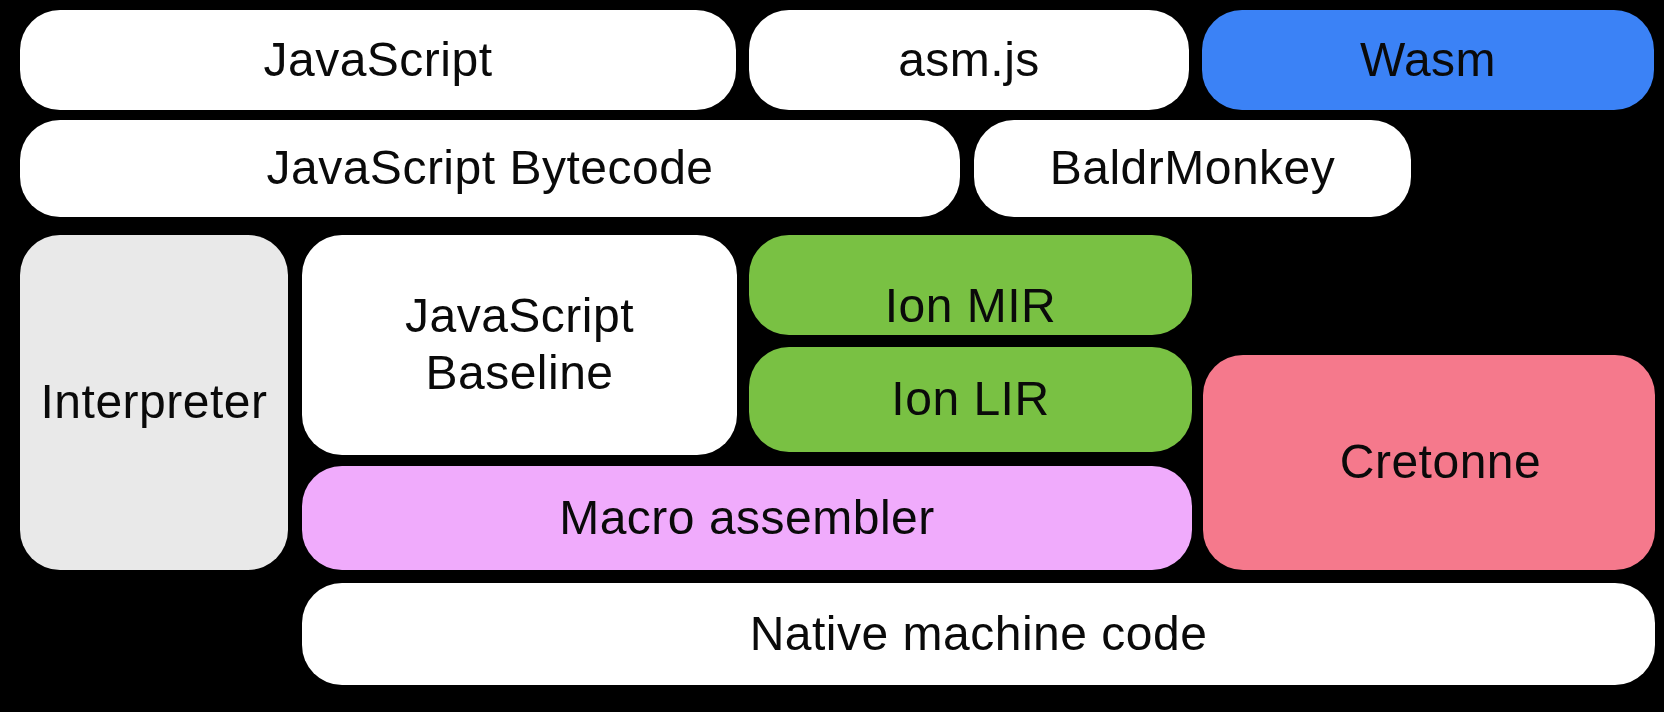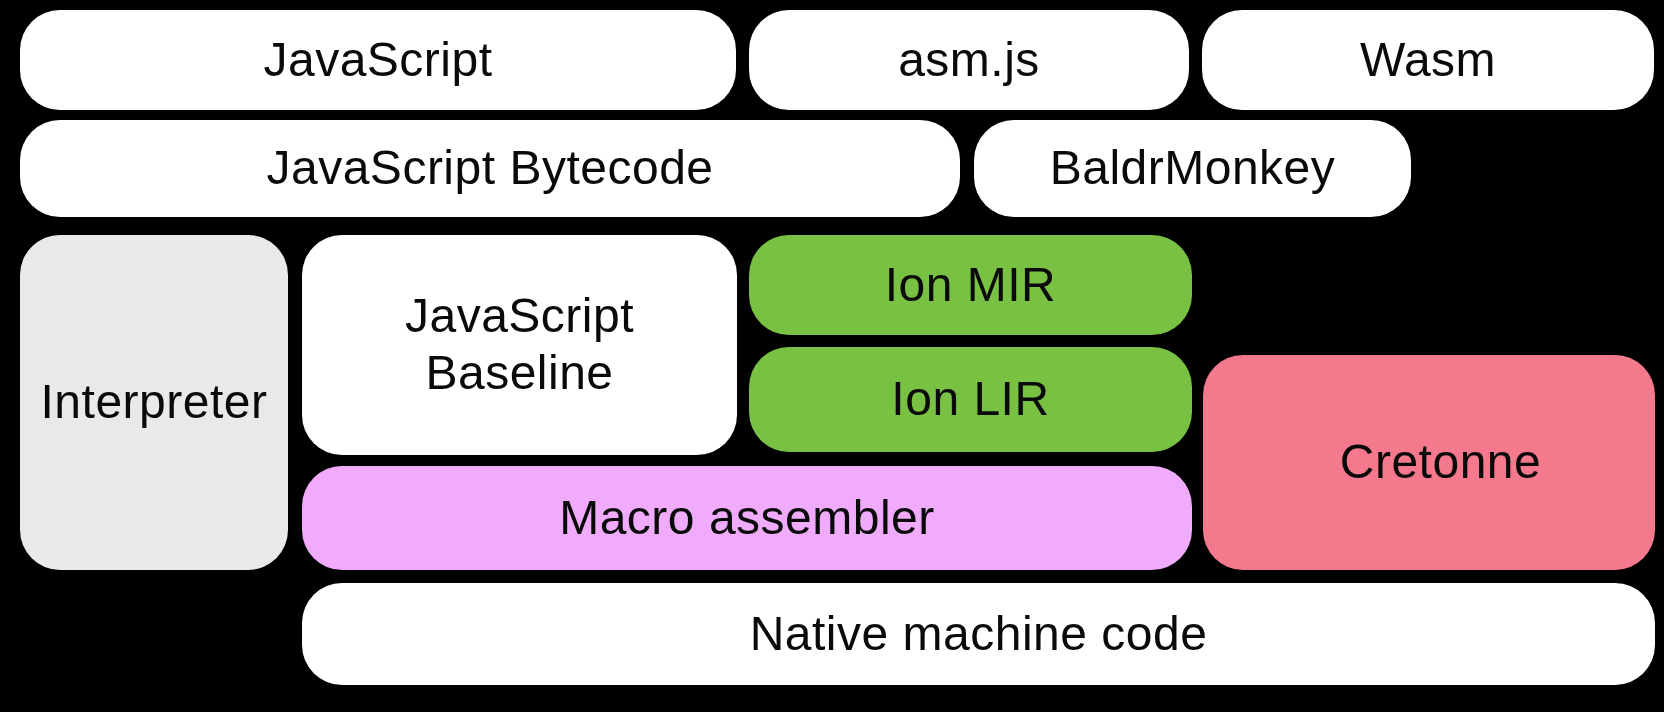--- a/index.html
+++ b/index.html
@@ -35,37 +35,37 @@
 </head>
 <body>
 
 <div class="canvas" id="diagram-canvas" style="width: 1664px; height: 695px; background: rgb(0, 0, 0);">
     <div class="node" style="left: 20px; top: 10px; width: 716px; height: 100px; background: rgb(255, 255, 255);">
       <span class="label" style="color: rgb(10, 10, 10);">JavaScript</span>
     </div>
     <div class="node" style="left: 749px; top: 10px; width: 440px; height: 100px; background: rgb(255, 255, 255);">
       <span class="label" style="color: rgb(10, 10, 10);">asm.js</span>
     </div>
-    <div class="node" style="left: 1202px; top: 10px; width: 452px; height: 100px; background: #ffffff;">
+    <div class="node" style="left: 1202px; top: 10px; width: 452px; height: 100px; background: #3b82f6;">
       <span class="label" style="color: rgb(10, 10, 10);">Wasm</span>
     </div>
     <div class="node" style="left: 20px; top: 120px; width: 940px; height: 97px; background: rgb(255, 255, 255);">
       <span class="label" style="color: rgb(10, 10, 10);">JavaScript Bytecode</span>
     </div>
     <div class="node" style="left: 974px; top: 120px; width: 437px; height: 97px; background: rgb(255, 255, 255);">
       <span class="label" style="color: rgb(10, 10, 10);">BaldrMonkey</span>
     </div>
     <div class="node" style="left: 20px; top: 235px; width: 268px; height: 335px; background: rgb(233, 233, 233);">
       <span class="label" style="color: rgb(10, 10, 10);">Interpreter</span>
     </div>
     <div class="node" style="left: 302px; top: 235px; width: 435px; height: 220px; background: rgb(255, 255, 255);">
       <span class="label" style="color: rgb(10, 10, 10);">JavaScript
 Baseline</span>
     </div>
-    <div class="node" style="left: 749px; top: 235px; width: 443px; height: 100px; background: rgb(121, 193, 67);">
+    <div class="node" style="left: 749px; top: 235px; width: 443px; height: 100px; background: rgb(121, 193, 67); align-items: flex-end;">
       <span class="label" style="color: rgb(10, 10, 10);">Ion MIR</span>
     </div>
     <div class="node" style="left: 749px; top: 347px; width: 443px; height: 105px; background: rgb(121, 193, 67);">
       <span class="label" style="color: rgb(10, 10, 10);">Ion LIR</span>
     </div>
     <div class="node" style="left: 1203px; top: 355px; width: 452px; height: 215px; background: rgb(245, 121, 140); padding-left: 23px;">
       <span class="label" style="color: rgb(10, 10, 10);">Cretonne</span>
     </div>
     <div class="node" style="left: 302px; top: 466px; width: 890px; height: 104px; background: #f0abfc;">
       <span class="label" style="color: rgb(10, 10, 10);">Macro assembler</span>

